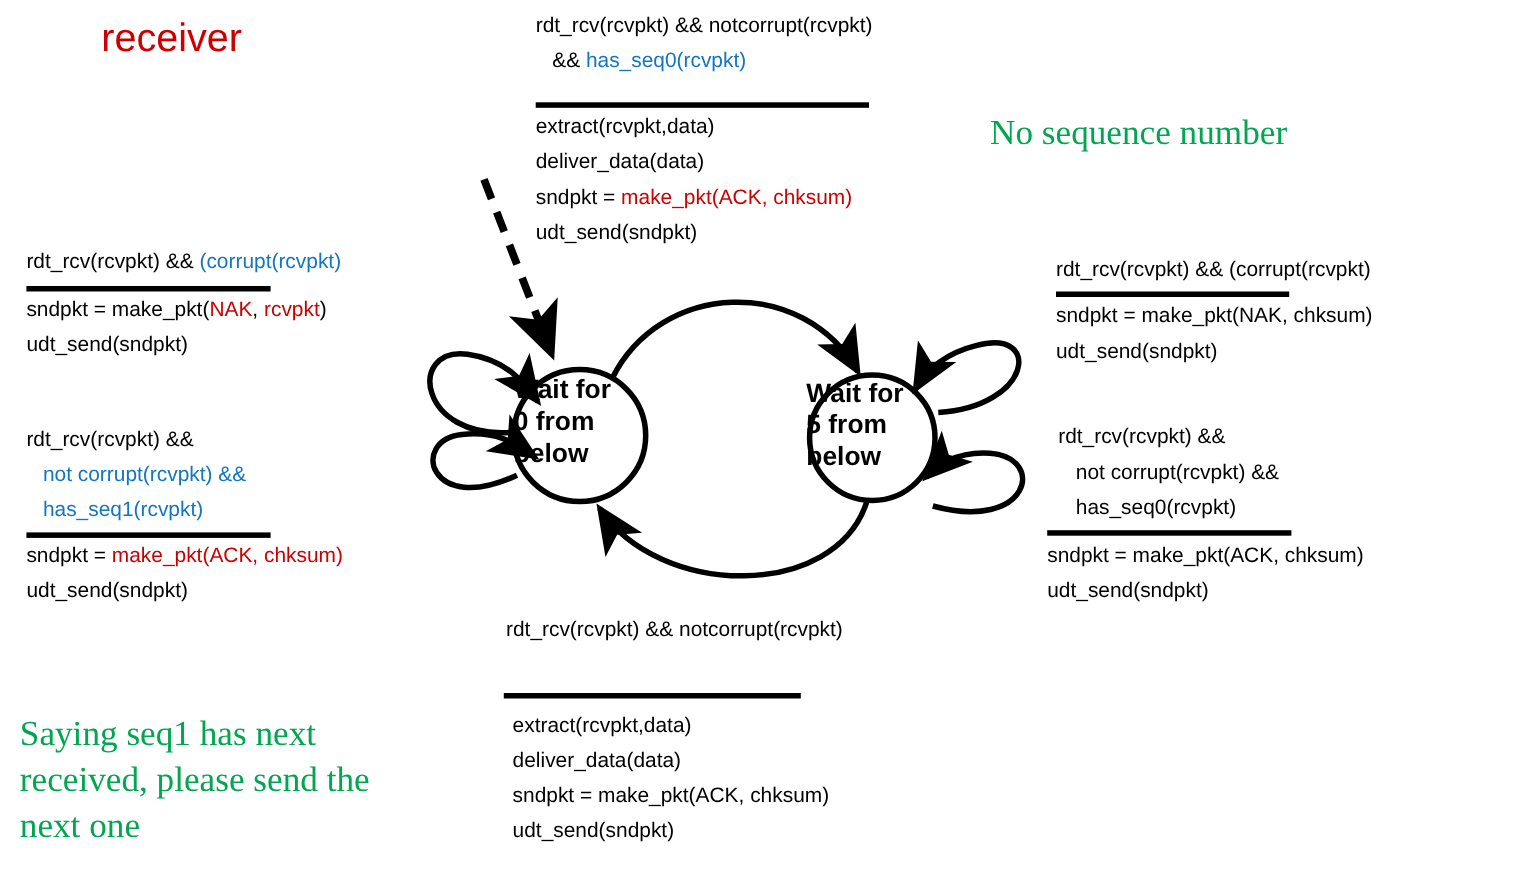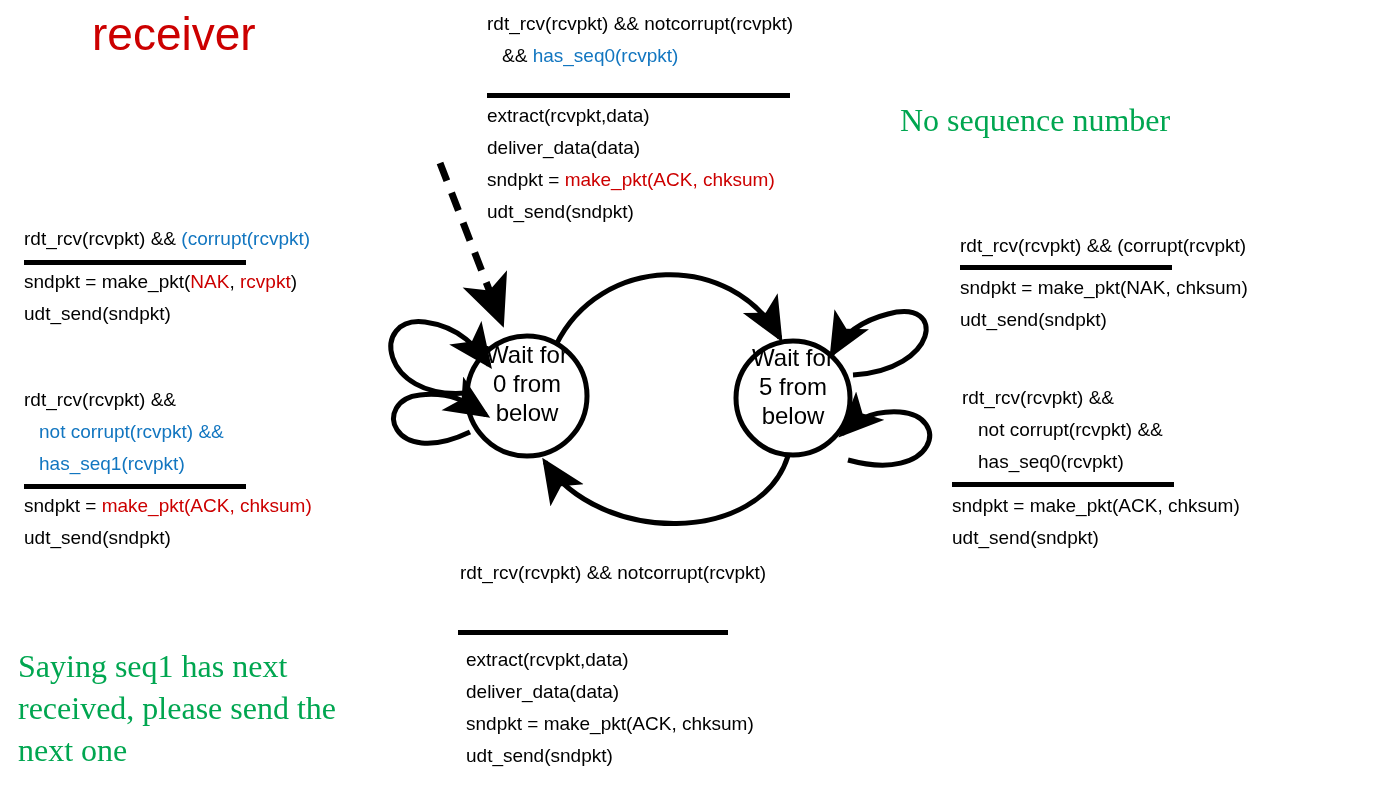--- a/index.html
+++ b/index.html
@@ -11,36 +11,36 @@
     position:relative;
   }
   .canvas{position:absolute;left:0;top:0;width:1392px;height:812px;}
 
   .txt{position:absolute;white-space:pre;color:#000;font-size:19px;line-height:32px;}
   .blue{color:#1276c0;}
   .red{color:#cc0000;}
 
   .title{
     position:absolute;left:92px;top:8px;
-    font-size:46px;color:#cc0000;line-height:52px;white-space:pre;
+    font-size:36px;color:#cc0000;line-height:52px;white-space:pre;
   }
 
   .note-green{
     position:absolute;color:#00a650;
     font-family:"Liberation Serif", serif;
     font-size:32px;line-height:42px;white-space:pre;
   }
 
   .rule{position:absolute;background:#000;height:5px;}
 
   svg.diagram{position:absolute;left:0;top:0;width:1392px;height:812px;pointer-events:none;}
 
   .statelabel{
-    position:absolute;text-align:center;white-space:pre;
-    font-size:24px;line-height:29px;color:#000;
+    position:absolute;white-space:pre;
+    font-size:24px;line-height:29px;color:#000;font-weight:bold;
   }
 </style>
 </head>
 <body>
 
 <div class="canvas">
 
   <div class="title">receiver</div>
 
   <div class="txt" style="left:487px;top:8px;">rdt_rcv(rcvpkt) &amp;&amp; notcorrupt(rcvpkt)</div>

